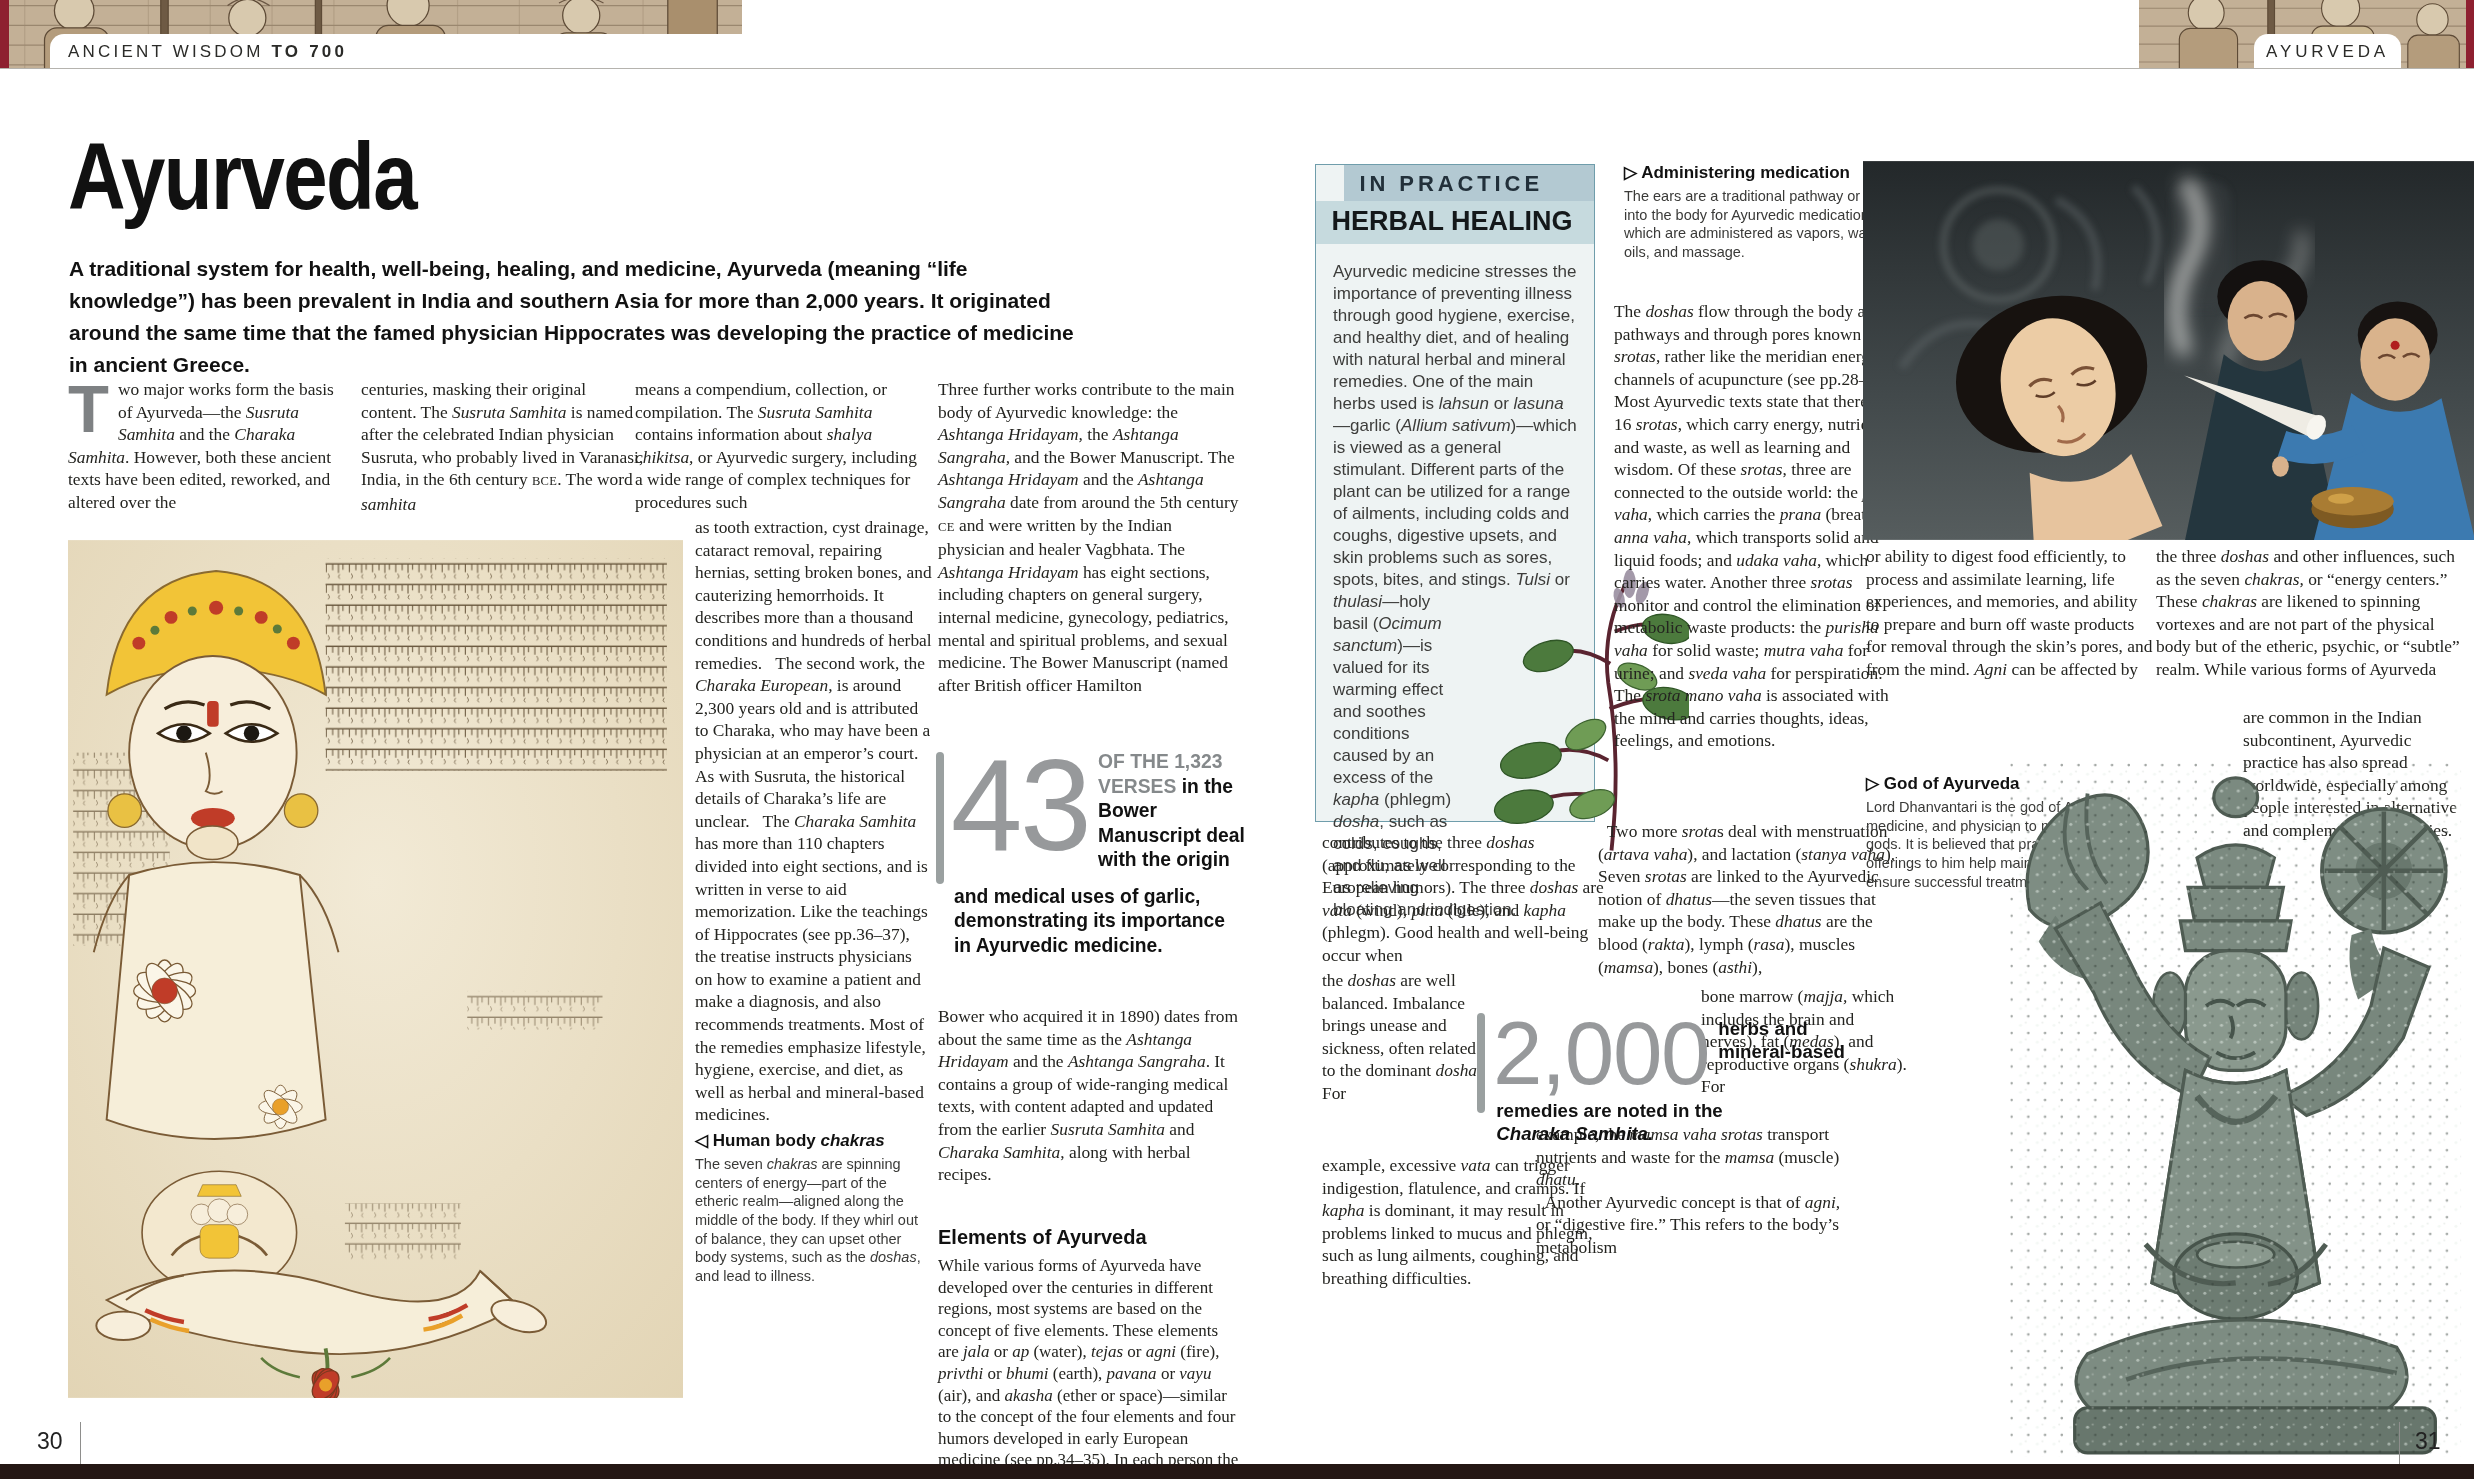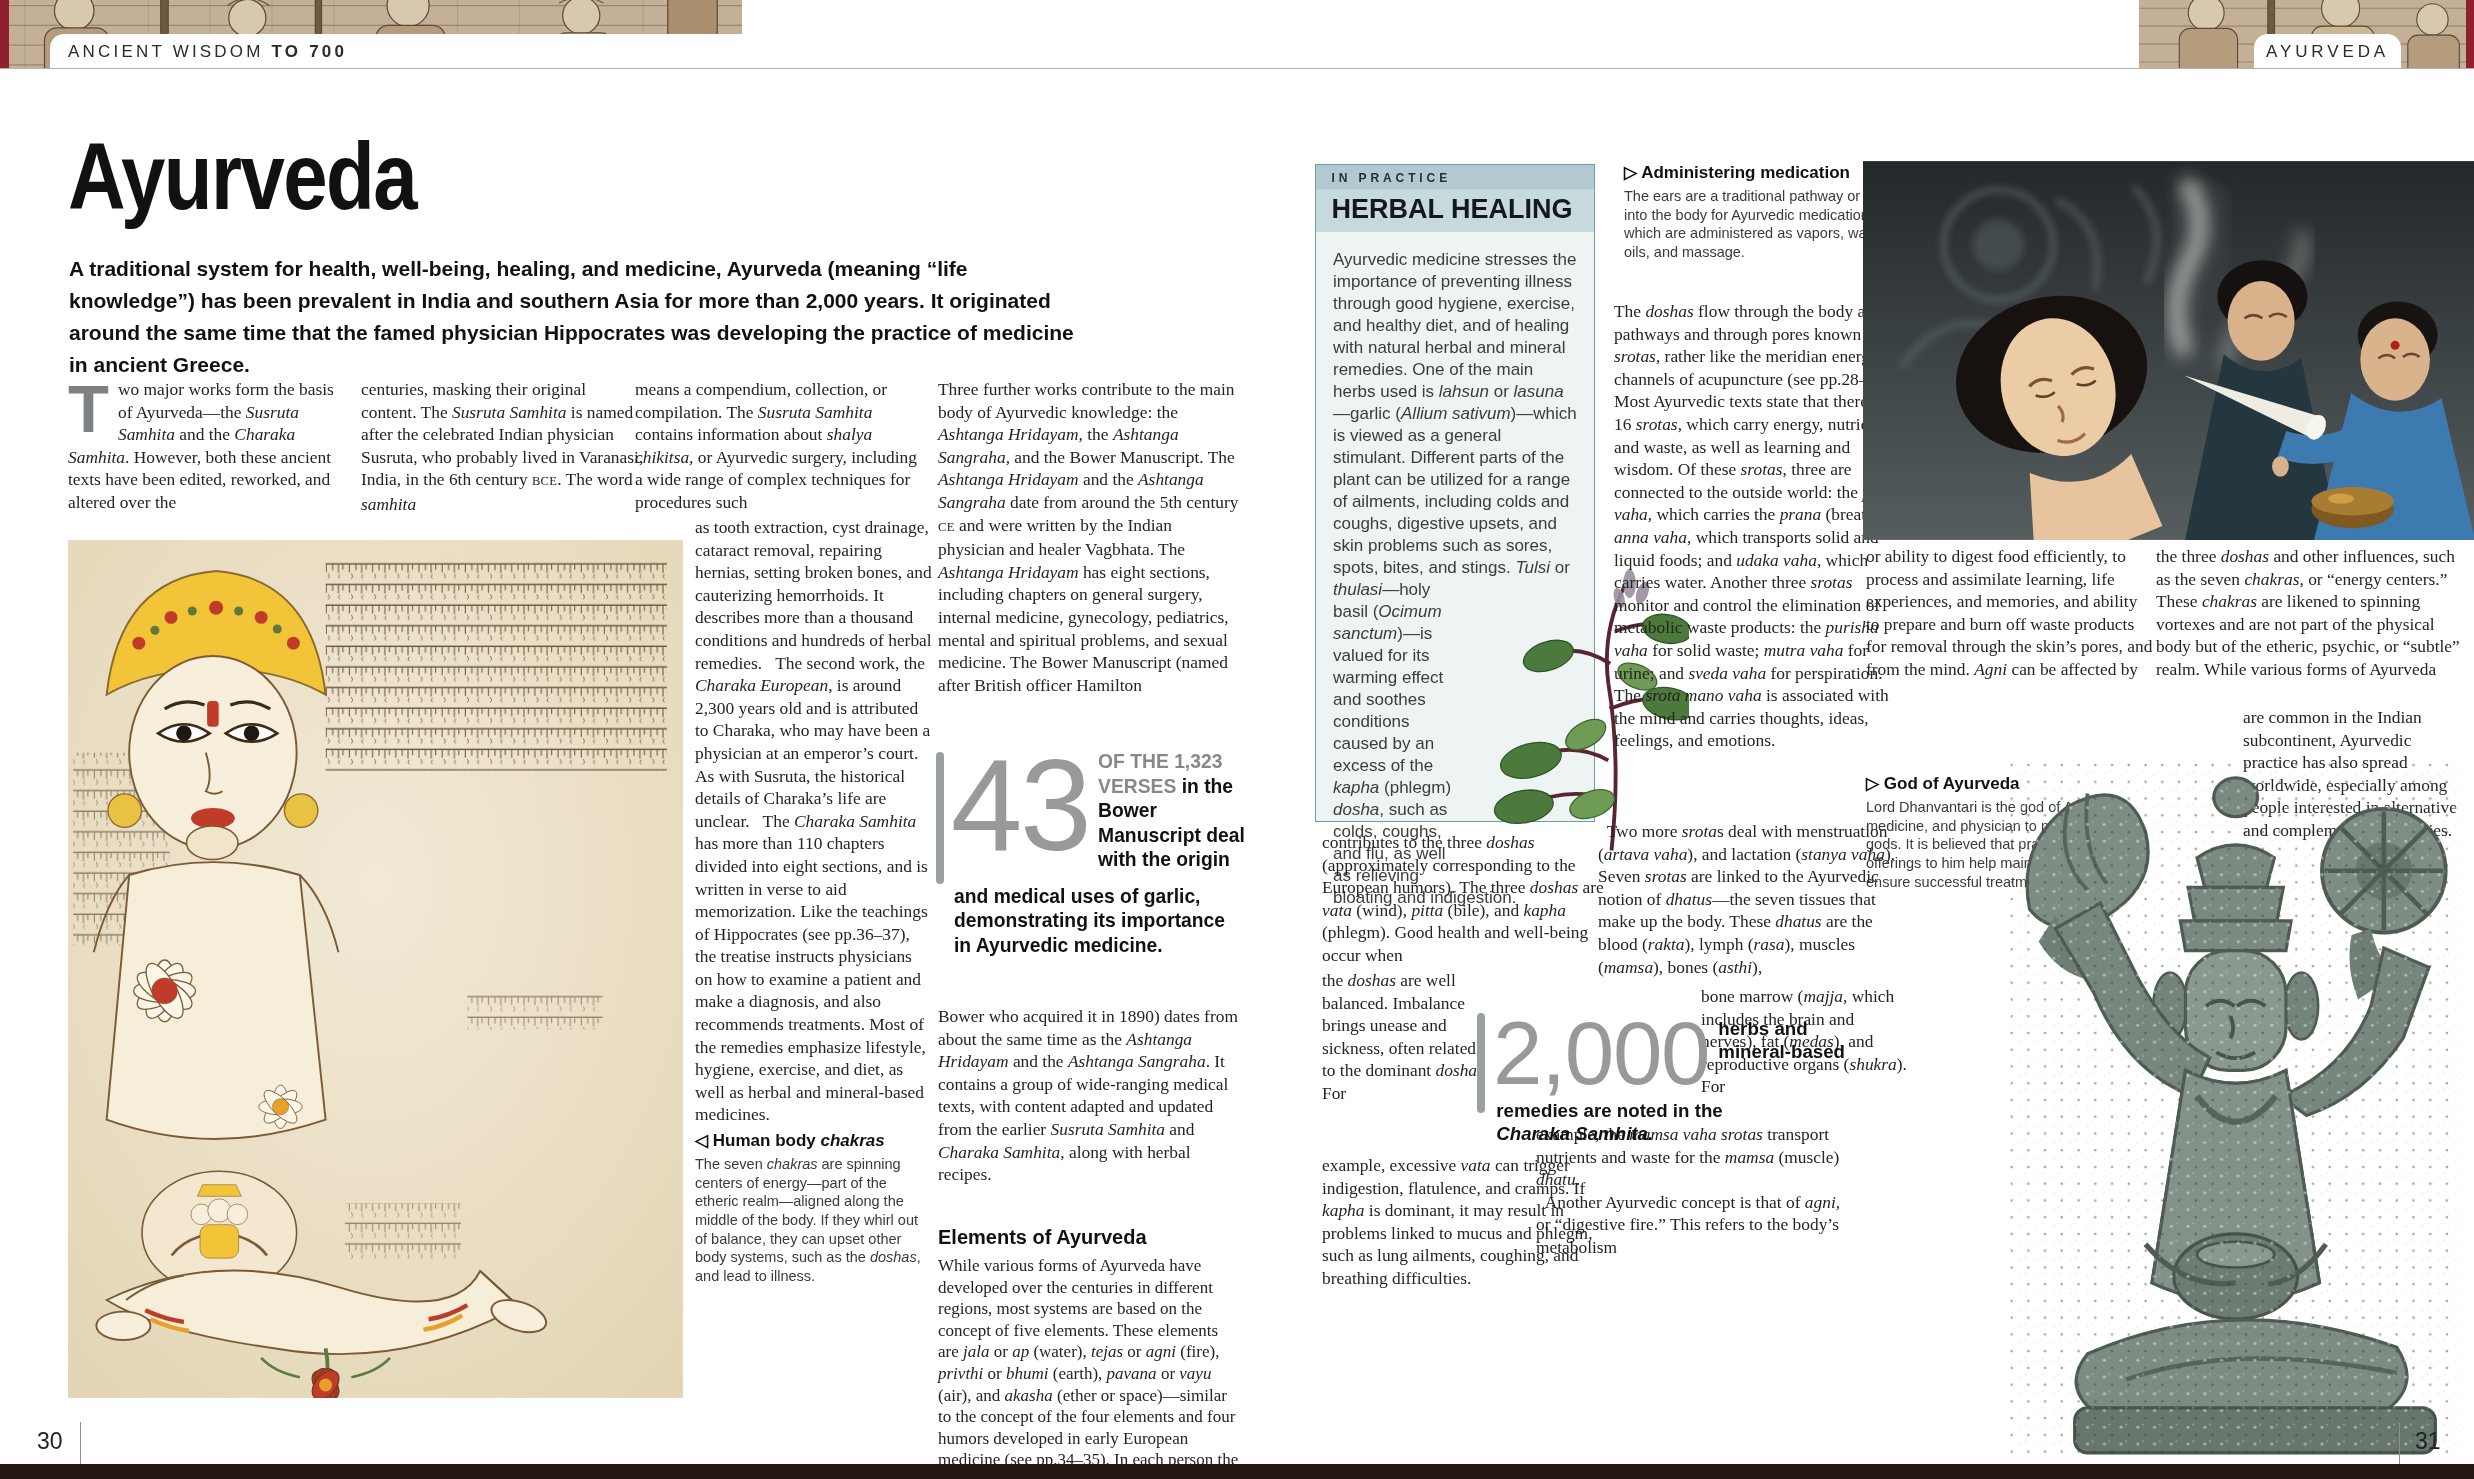--- a/index.html
+++ b/index.html
@@ -31,22 +31,22 @@
   
   .subhead{font-family:"Liberation Sans",sans-serif;font-weight:bold;font-size:20px;color:#111;}
   
   .stat-bar{background:#9aa0a0;border-radius:5.8px;flex:0 0 auto;}
   .stat-num{font-family:"Liberation Sans",sans-serif;color:#97999b;font-weight:normal;letter-spacing:-2.6px;}
   .stat-label{font-family:"Liberation Sans",sans-serif;font-weight:bold;color:#111;}
   .stat-label .g{color:#85898b;}
   .stat-label i{font-style:italic;}
   
   .ip-box{border:1.9px solid #6f9dab;background:#eef3f3;}
-  .ip-kicker{background:#b3c9d2;font-family:"Liberation Sans",sans-serif;font-weight:bold;font-size:12px;
-             letter-spacing:3.9px;color:#22303a;padding:6.4px 0 3.9px 15.5px;}
+  .ip-kicker{background:#b3c9d2;font-family:"Liberation Sans",sans-serif;font-weight:bold;font-size:22px;
+             letter-spacing:3.9px;color:#22303a;padding:6.4px 0 3.9px 15.5px;margin-left:28px;}
   .ip-title{background:#c6dade;font-family:"Liberation Sans",sans-serif;font-weight:bold;font-size:27px;
             color:#14181a;padding:5.2px 0 6.4px 15.5px;}
   .ip-body{font-family:"Liberation Sans",sans-serif;font-size:17px;line-height:22px;color:#3c3c3a;padding:17px 17px 0 17px;}
   .ip-spacer{float:right;width:110px;height:296px;margin-left:5.2px;}
   
   .quote{font-family:"Liberation Sans",sans-serif;font-size:37px;line-height:48px;color:#8f9494;}
   .quote b{color:#6e7373;font-weight:bold;}
   .qmark{font-family:"Liberation Sans",sans-serif;font-weight:bold;color:#9aa0a0;font-size:48px;vertical-align:-3.9px;}
   .attribution{font-family:"Liberation Sans",sans-serif;font-size:16px;letter-spacing:0px;color:#111;font-weight:bold;}
   

